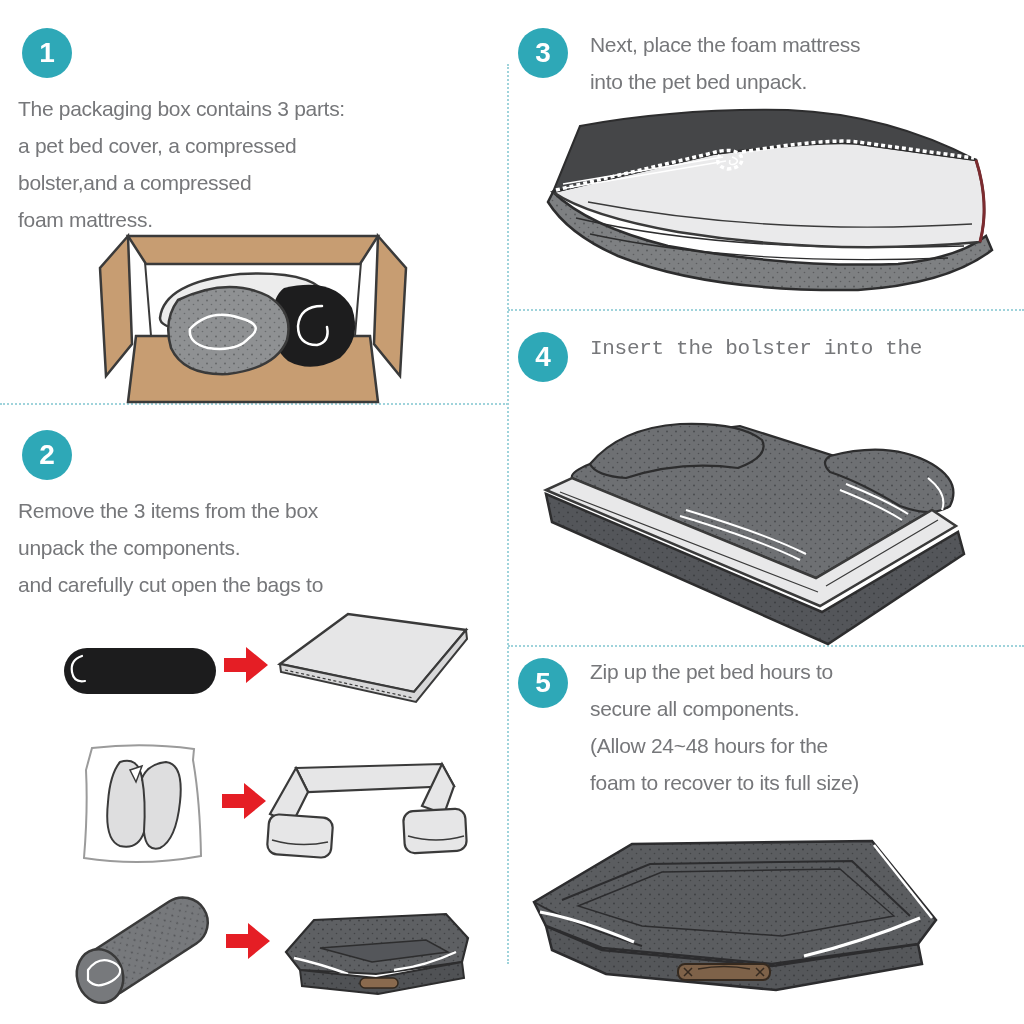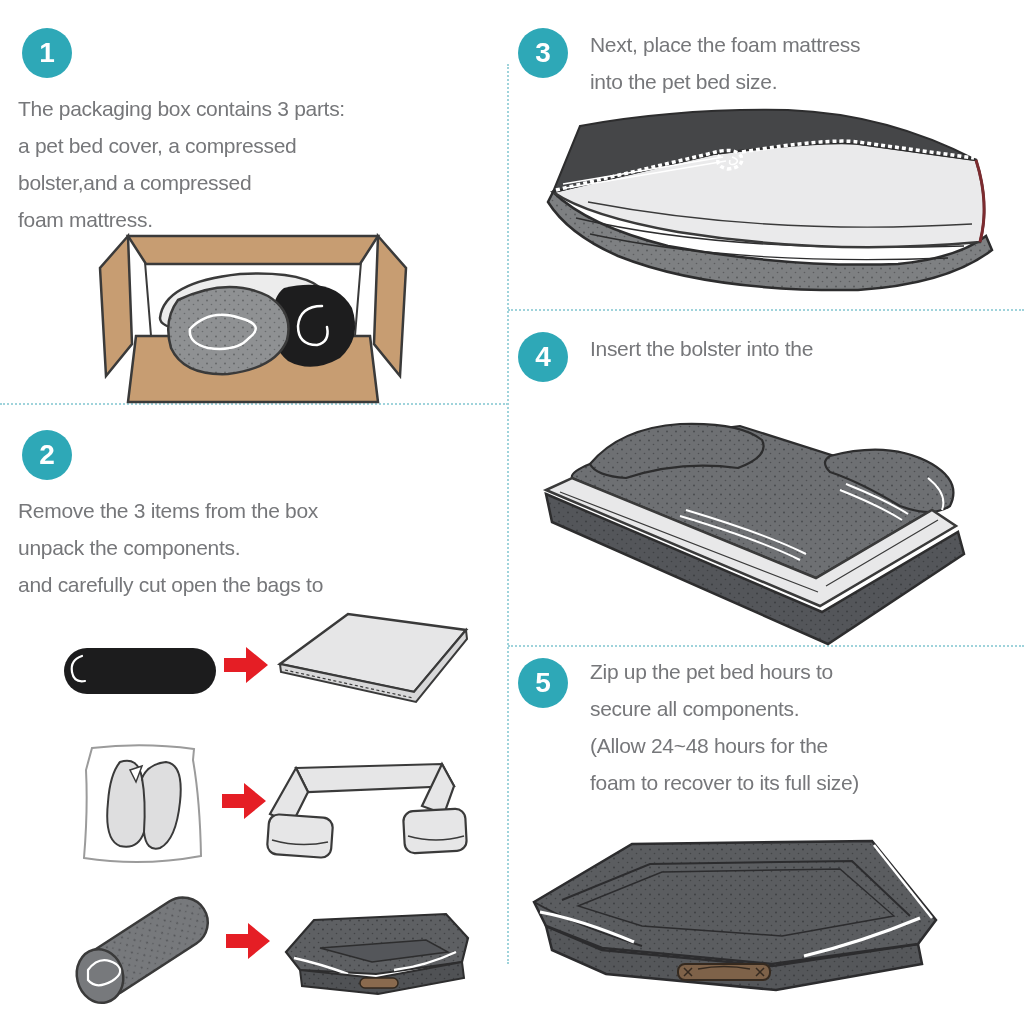--- a/index.html
+++ b/index.html
@@ -126,21 +126,21 @@
     <polygon points="24,70 100,78 186,62 188,78 102,94 26,86" fill="#505255"></polygon>
     <polygon points="24,70 100,78 186,62 188,78 102,94 26,86" fill="url(#spk3)" stroke="#2d2d2e" stroke-width="2"></polygon>
     <rect x="84" y="78" width="38" height="10" rx="5" fill="#8a6a4e" stroke="#33291f" stroke-width="1.5"></rect>
   </svg>
 
   <div class="badge" style="left:518px;top:28px;">
     <span>3</span>
   </div>
   <div class="steptext" style="left:590px;top:26px;">
     <div>Next, place the foam mattress</div>
-    <div>into the pet bed size.</div>
+    <div>into the pet bed unpack.</div>
   </div>
 
   <svg class="ill" style="left:528px;top:104px;" width="488" height="202" viewBox="0 0 488 202">
     <defs>
       <pattern id="spk5" width="9" height="9" patternUnits="userSpaceOnUse">
         <circle cx="2" cy="2.5" r="0.9" fill="rgba(40,41,43,.5)"></circle>
         <circle cx="6.5" cy="6.5" r="0.8" fill="rgba(40,41,43,.4)"></circle>
       </pattern>
     </defs>
     <path d="M25,88 Q60,122 140,142 Q260,164 370,160 Q430,154 458,132 L464,146 Q420,180 330,186 Q180,188 90,152 Q40,130 20,98 Z" fill="#7e8082"></path>
@@ -152,21 +152,21 @@
     <path d="M28,86 L180,50 Q206,42 213,52 Q217,63 200,65 Q185,62 192,51" stroke="#ffffff" stroke-width="3.5" stroke-dasharray="4,3" fill="none"></path>
     <path d="M214,48 Q300,34 330,38 L446,54" stroke="#ffffff" stroke-width="3.5" stroke-dasharray="4,3" fill="none"></path>
     <path d="M35,80 L195,53 M38,84 L198,57" stroke="#ffffff" stroke-width="1.5" fill="none"></path>
     <path d="M204,53 Q213,56 207,60 Q200,62 202,56" stroke="#ffffff" stroke-width="1.5" fill="none"></path>
     <path d="M448,56 Q462,100 452,138" stroke="#7c2b2f" stroke-width="3" fill="none"></path>
   </svg>
 
   <div class="badge" style="left:518px;top:332px;">
     <span>4</span>
   </div>
-  <div class="steptext" style="left:590px;top:330px;">
+  <div class="steptext" style="left:590px;top:330px;font-family:Liberation Mono, monospace;">
     <div>Insert the bolster into the</div>
   </div>
 
   <svg class="ill" style="left:530px;top:420px;" width="478" height="226" viewBox="0 0 478 226">
     <defs>
       <pattern id="spk6" width="9" height="9" patternUnits="userSpaceOnUse">
         <circle cx="2" cy="2.5" r="0.9" fill="rgba(30,31,33,.5)"></circle>
         <circle cx="6.5" cy="6.5" r="0.8" fill="rgba(30,31,33,.4)"></circle>
       </pattern>
     </defs>

